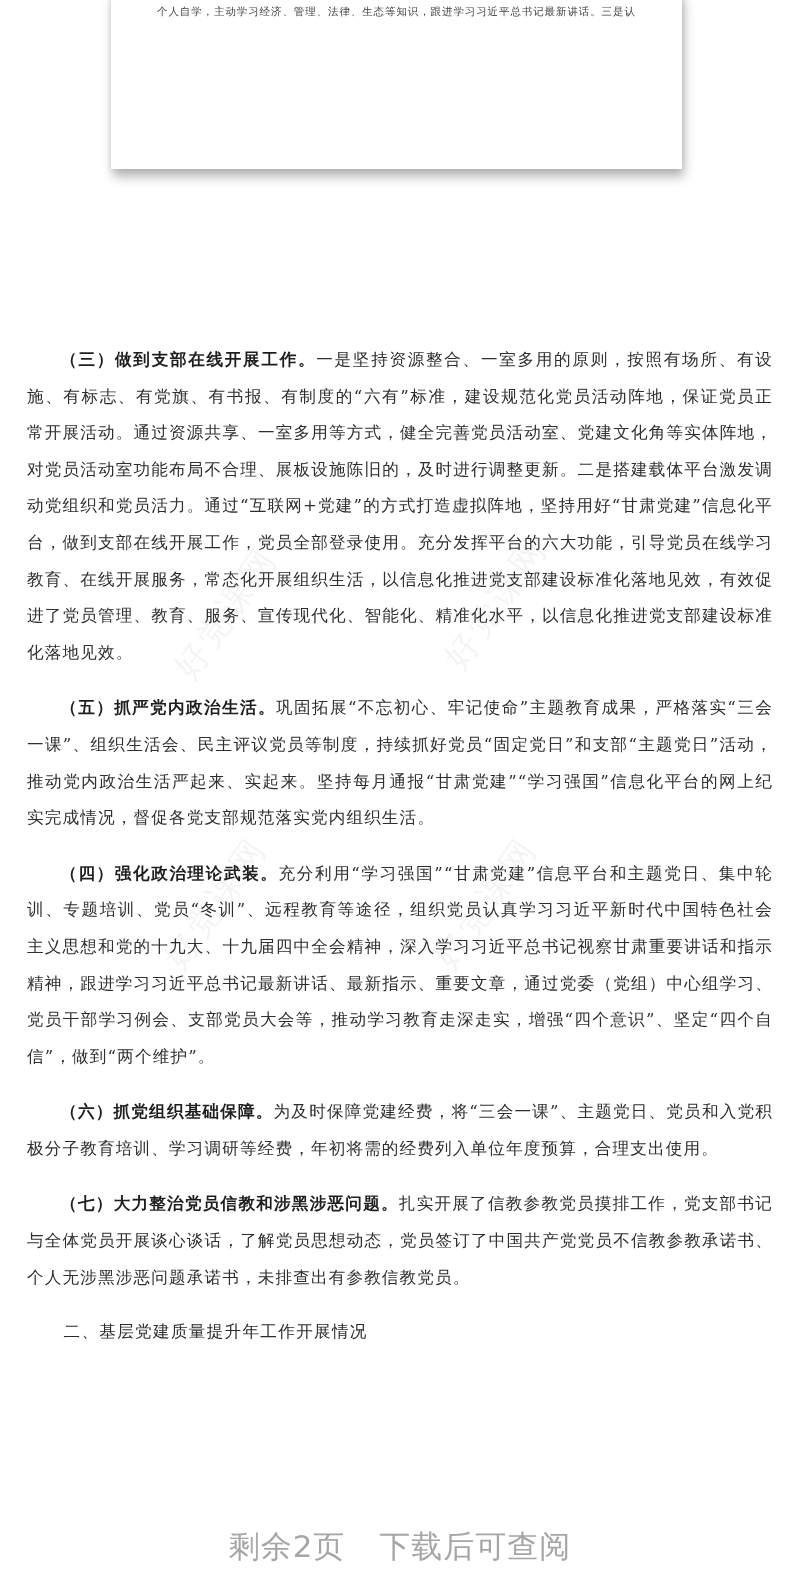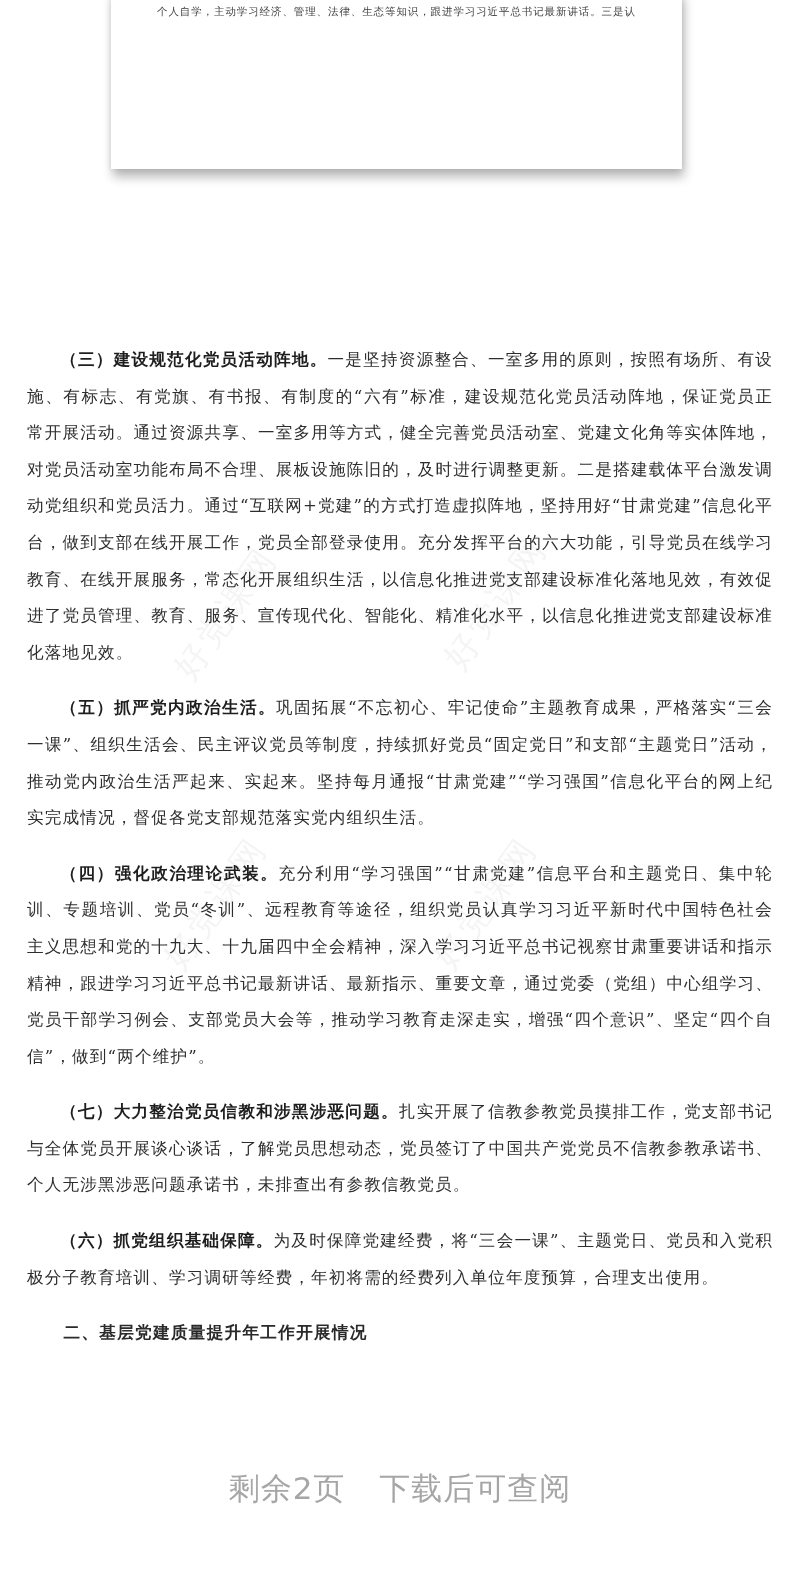--- a/index.html
+++ b/index.html
@@ -52,39 +52,39 @@
     color: #2e2e2e;
   }
   .para.indent { text-indent: 2em; }
   .para .lead { font-weight: bold; color: #1e1e1e; }
   .section-heading {
     margin: 0;
     padding-left: 2.2em;
     font-size: 16.6px;
     line-height: 36px;
     letter-spacing: 1.3px;
-    font-weight: bold;
+    font-weight: normal;
     color: #2a2a2a;
   }
   
   .watermark {
     position: absolute;
     font-family: "DejaVu Sans", "Liberation Sans", sans-serif;
     font-size: 34px;
     color: rgba(0,0,0,0.045);
     transform: rotate(-55deg);
     white-space: nowrap;
     pointer-events: none;
     letter-spacing: 4px;
   }
   
   .remaining {
     position: absolute;
     left: 0;
-    top: 1468px;
+    top: 1526px;
     width: 800px;
     text-align: center;
     font-family: "DejaVu Sans", "Liberation Sans", sans-serif;
     font-size: 31px;
     color: #a6a6a6;
     letter-spacing: 1px;
   }
   .remaining .gap { display: inline-block; width: 34px; }
 </style>
 </head>
@@ -94,32 +94,32 @@
   <div class="page-card-line">个人自学，主动学习经济、管理、法律、生态等知识，跟进学习习近平总书记最新讲话。三是认</div>
 </div>
 
 <div class="watermark" style="left:150px; top:590px;">好党课网</div>
 <div class="watermark" style="left:420px; top:580px;">好党课网</div>
 <div class="watermark" style="left:140px; top:880px;">好党课网</div>
 <div class="watermark" style="left:410px; top:880px;">好党课网</div>
 
 <div class="doc">
   <p class="para indent">
-    <span class="lead">（三）建设规范化党员活动阵地。</span><span>一是坚持资源整合、一室多用的原则，按照有场所、有设施、有标志、有党旗、有书报、有制度的“六有”标准，建设规范化党员活动阵地，保证党员正常开展活动。通过资源共享、一室多用等方式，健全完善党员活动室、党建文化角等实体阵地，对党员活动室功能布局不合理、展板设施陈旧的，及时进行调整更新。二是搭建载体平台激发调动党组织和党员活力。通过“互联网+党建”的方式打造虚拟阵地，坚持用好“甘肃党建”信息化平台，做到支部在线开展工作，党员全部登录使用。充分发挥平台的六大功能，引导党员在线学习教育、在线开展服务，常态化开展组织生活，以信息化推进党支部建设标准化落地见效，有效促进了党员管理、教育、服务、宣传现代化、智能化、精准化水平，以信息化推进党支部建设标准化落地见效。</span>
+    <span class="lead">（三）做到支部在线开展工作。</span><span>一是坚持资源整合、一室多用的原则，按照有场所、有设施、有标志、有党旗、有书报、有制度的“六有”标准，建设规范化党员活动阵地，保证党员正常开展活动。通过资源共享、一室多用等方式，健全完善党员活动室、党建文化角等实体阵地，对党员活动室功能布局不合理、展板设施陈旧的，及时进行调整更新。二是搭建载体平台激发调动党组织和党员活力。通过“互联网+党建”的方式打造虚拟阵地，坚持用好“甘肃党建”信息化平台，做到支部在线开展工作，党员全部登录使用。充分发挥平台的六大功能，引导党员在线学习教育、在线开展服务，常态化开展组织生活，以信息化推进党支部建设标准化落地见效，有效促进了党员管理、教育、服务、宣传现代化、智能化、精准化水平，以信息化推进党支部建设标准化落地见效。</span>
   </p>
   <p class="para indent">
     <span class="lead">（五）抓严党内政治生活。</span><span>巩固拓展“不忘初心、牢记使命”主题教育成果，严格落实“三会一课”、组织生活会、民主评议党员等制度，持续抓好党员“固定党日”和支部“主题党日”活动，推动党内政治生活严起来、实起来。坚持每月通报“甘肃党建”“学习强国”信息化平台的网上纪实完成情况，督促各党支部规范落实党内组织生活。</span>
   </p>
   <p class="para indent">
     <span class="lead">（四）强化政治理论武装。</span><span>充分利用“学习强国”“甘肃党建”信息平台和主题党日、集中轮训、专题培训、党员“冬训”、远程教育等途径，组织党员认真学习习近平新时代中国特色社会主义思想和党的十九大、十九届四中全会精神，深入学习习近平总书记视察甘肃重要讲话和指示精神，跟进学习习近平总书记最新讲话、最新指示、重要文章，通过党委（党组）中心组学习、党员干部学习例会、支部党员大会等，推动学习教育走深走实，增强“四个意识”、坚定“四个自信”，做到“两个维护”。</span>
   </p>
   <p class="para indent">
-    <span class="lead">（七）大力整治党员信教和涉黑涉恶问题。</span><span>扎实开展了信教参教党员摸排工作，党支部书记与全体党员开展谈心谈话，了解党员思想动态，党员签订了中国共产党党员不信教参教承诺书、个人无涉黑涉恶问题承诺书，未排查出有参教信教党员。</span>
+    <span class="lead">（六）抓党组织基础保障。</span><span>为及时保障党建经费，将“三会一课”、主题党日、党员和入党积极分子教育培训、学习调研等经费，年初将需的经费列入单位年度预算，合理支出使用。</span>
   </p>
   <p class="para indent">
-    <span class="lead">（六）抓党组织基础保障。</span><span>为及时保障党建经费，将“三会一课”、主题党日、党员和入党积极分子教育培训、学习调研等经费，年初将需的经费列入单位年度预算，合理支出使用。</span>
+    <span class="lead">（七）大力整治党员信教和涉黑涉恶问题。</span><span>扎实开展了信教参教党员摸排工作，党支部书记与全体党员开展谈心谈话，了解党员思想动态，党员签订了中国共产党党员不信教参教承诺书、个人无涉黑涉恶问题承诺书，未排查出有参教信教党员。</span>
   </p>
   <p class="section-heading">二、基层党建质量提升年工作开展情况</p>
 </div>
 
 <div class="remaining">
   <span>剩余2页</span><span class="gap"></span><span>下载后可查阅</span>
 </div>
 
 </body></html>

